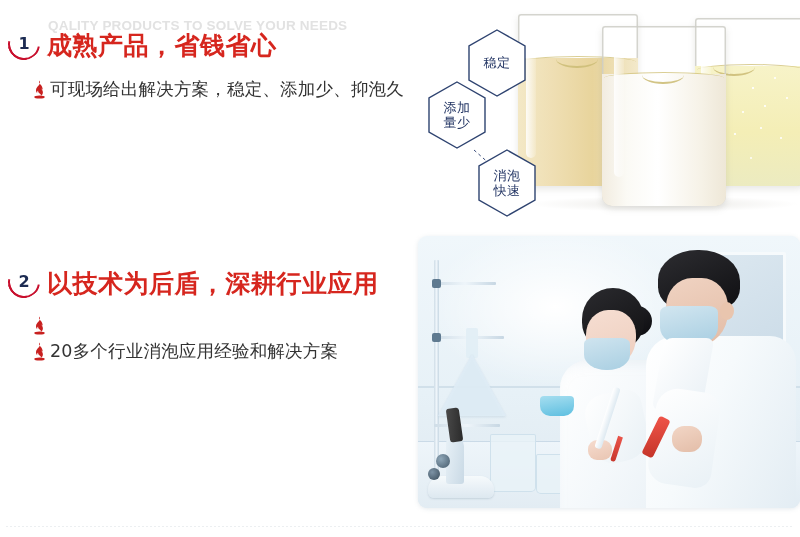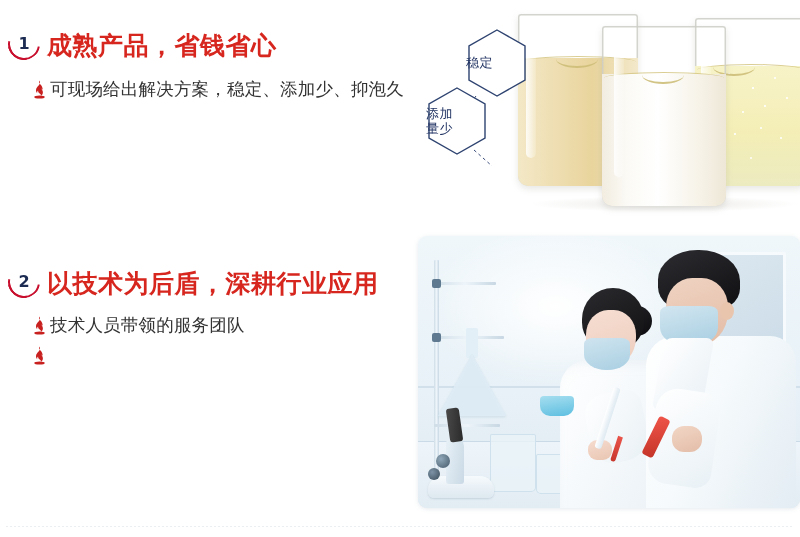--- a/index.html
+++ b/index.html
@@ -240,32 +240,33 @@
     left: 110px; top: 196px;
     width: 272px; height: 16px;
     background: radial-gradient(ellipse at center, rgba(160,155,140,0.22), rgba(255,255,255,0) 70%);
   }
 
   
   .hex {
     position: absolute;
     display: flex;
     align-items: center;
+    justify-content: center;
     text-align: center;
     color: #223463;
     font-size: 13px;
     line-height: 1.18;
     font-weight: 500;
     letter-spacing: 0.4px;
   }
   .hex svg { position: absolute; inset: 0; }
   .hex .hex-label { position: relative; z-index: 2; }
 
   #hex-stable { left: 48px; top: 28px; width: 62px; height: 70px; }
-  #hex-dosage { left: 8px; top: 86px; width: 62px; height: 70px; }
+  #hex-dosage { left: 8px; top: 80px; width: 62px; height: 70px; }
   #hex-defoam { left: 58px; top: 148px; width: 62px; height: 70px; }
 
   .connector {
     position: absolute;
     stroke: #3a4c7a;
     stroke-width: 1;
     stroke-dasharray: 3 3;
     fill: none;
   }
 
@@ -546,20 +547,21 @@
 
     <div class="section section-1">
       <div class="section-head">
 
         <div class="num-badge">
           <span class="num-ring"></span>
           <span class="num-ring2"></span>
           <span class="num-text">1</span>
         </div>
 
+        <div class="eng-sub">QALITY PRODUCTS TO SOLVE YOUR NEEDS</div>
 
         <div class="cn-title">成熟产品，省钱省心</div>
       </div>
 
       <div class="bullets">
 
 
         <div class="bullet">
           <span class="flame-icon">
             <svg width="15" height="19" viewBox="0 0 15 19">
@@ -586,30 +588,30 @@
       </div>
 
       <div class="bullets">
         <div class="bullet">
           <span class="flame-icon">
             <svg width="15" height="19" viewBox="0 0 15 19">
               <path d="M7.5 0.6c1 2.3.3 3.6-.9 4.9-1.4 1.5-2.6 2.7-2.6 4.8 0 1.2.5 2.2 1.2 2.9-.2-.9.1-1.9.9-2.6-.2 1.6.6 2.3 1.6 3 .9.6 1.4 1.4 1.2 2.4 1.2-.7 2-2 2-3.5 0-1.7-.9-2.9-1.8-4 .6.2 1.2.7 1.5 1.3.3-2.4-1-4.3-2.4-5.6C6.9 3 6.7 1.8 7.5.6z" fill="#c8201f"></path>
               <ellipse cx="7.5" cy="16.9" rx="5.2" ry="1.5" fill="#c8201f"></ellipse>
             </svg>
           </span>
-          <span class="bullet-text">技术人员带领的服务团队</span>
         </div>
 
         <div class="bullet">
           <span class="flame-icon">
             <svg width="15" height="19" viewBox="0 0 15 19">
               <path d="M7.5 0.6c1 2.3.3 3.6-.9 4.9-1.4 1.5-2.6 2.7-2.6 4.8 0 1.2.5 2.2 1.2 2.9-.2-.9.1-1.9.9-2.6-.2 1.6.6 2.3 1.6 3 .9.6 1.4 1.4 1.2 2.4 1.2-.7 2-2 2-3.5 0-1.7-.9-2.9-1.8-4 .6.2 1.2.7 1.5 1.3.3-2.4-1-4.3-2.4-5.6C6.9 3 6.7 1.8 7.5.6z" fill="#c8201f"></path>
               <ellipse cx="7.5" cy="16.9" rx="5.2" ry="1.5" fill="#c8201f"></ellipse>
             </svg>
           </span>
+          <span class="bullet-text">20多个行业消泡应用经验和解决方案</span>
         </div>
 
       </div>
     </div>
   </div>
 
   <div class="beaker-panel">
 
     <div class="beaker-shadow"></div>
 
@@ -650,20 +652,29 @@
     <div class="hex" id="hex-dosage">
       <svg viewBox="0 0 62 70">
         <polygon points="31,2 59,18 59,52 31,68 3,52 3,18" fill="#ffffff" stroke="#2e4370" stroke-width="1.4"></polygon>
       </svg>
       <span class="hex-label">
         <span>添加</span><br>
         <span>量少</span>
       </span>
     </div>
 
+    <div class="hex" id="hex-defoam">
+      <svg viewBox="0 0 62 70">
+        <polygon points="31,2 59,18 59,52 31,68 3,52 3,18" fill="#ffffff" stroke="#2e4370" stroke-width="1.4"></polygon>
+      </svg>
+      <span class="hex-label">
+        <span>消泡</span><br>
+        <span>快速</span>
+      </span>
+    </div>
   </div>
 
   <div class="photo">
     <div class="lab-bg"></div>
     <div class="lab-wallline"></div>
     <div class="lab-window"></div>
     <div class="bench"></div>
 
     <div class="rod rod-v"></div>
     <div class="rod rod-h1"></div>

